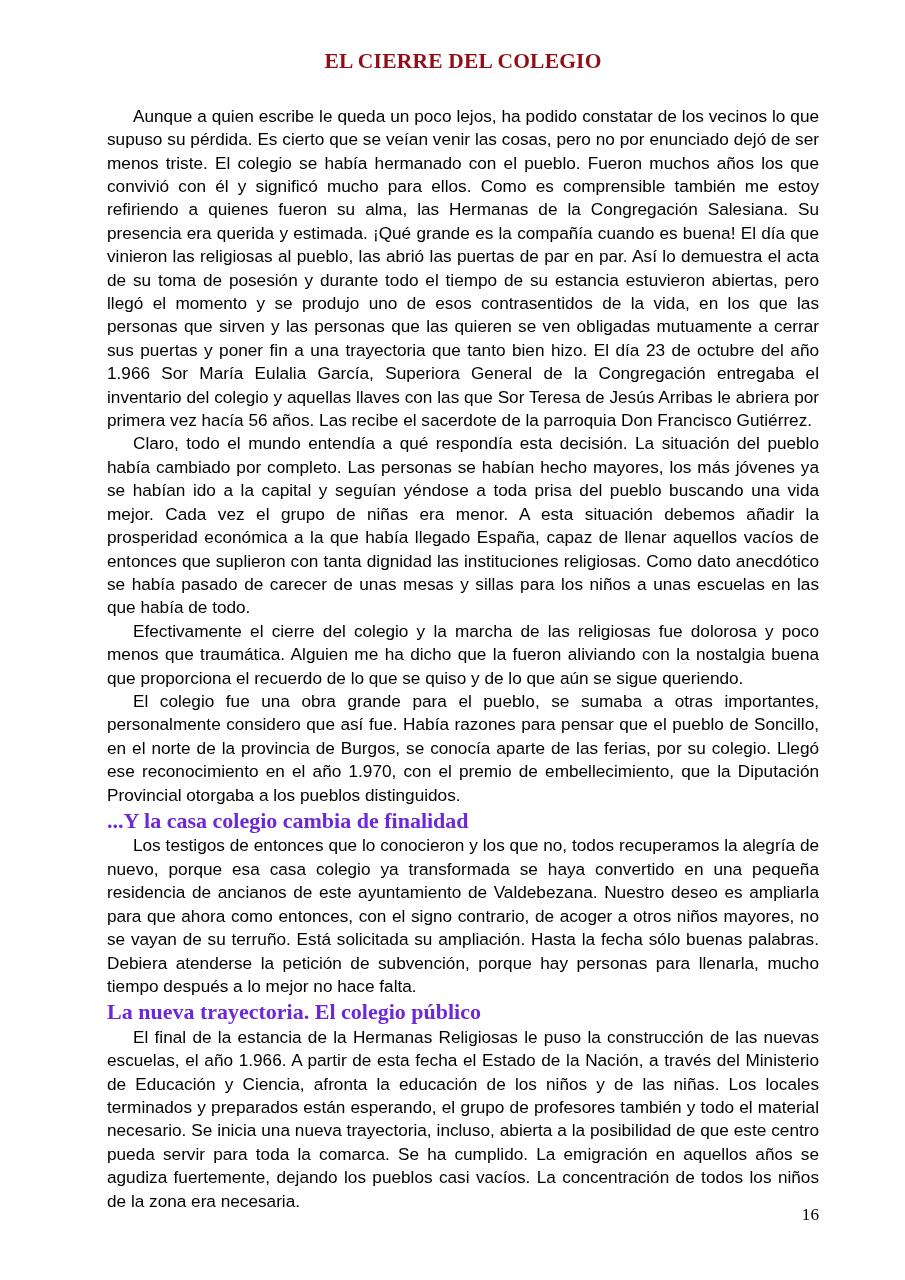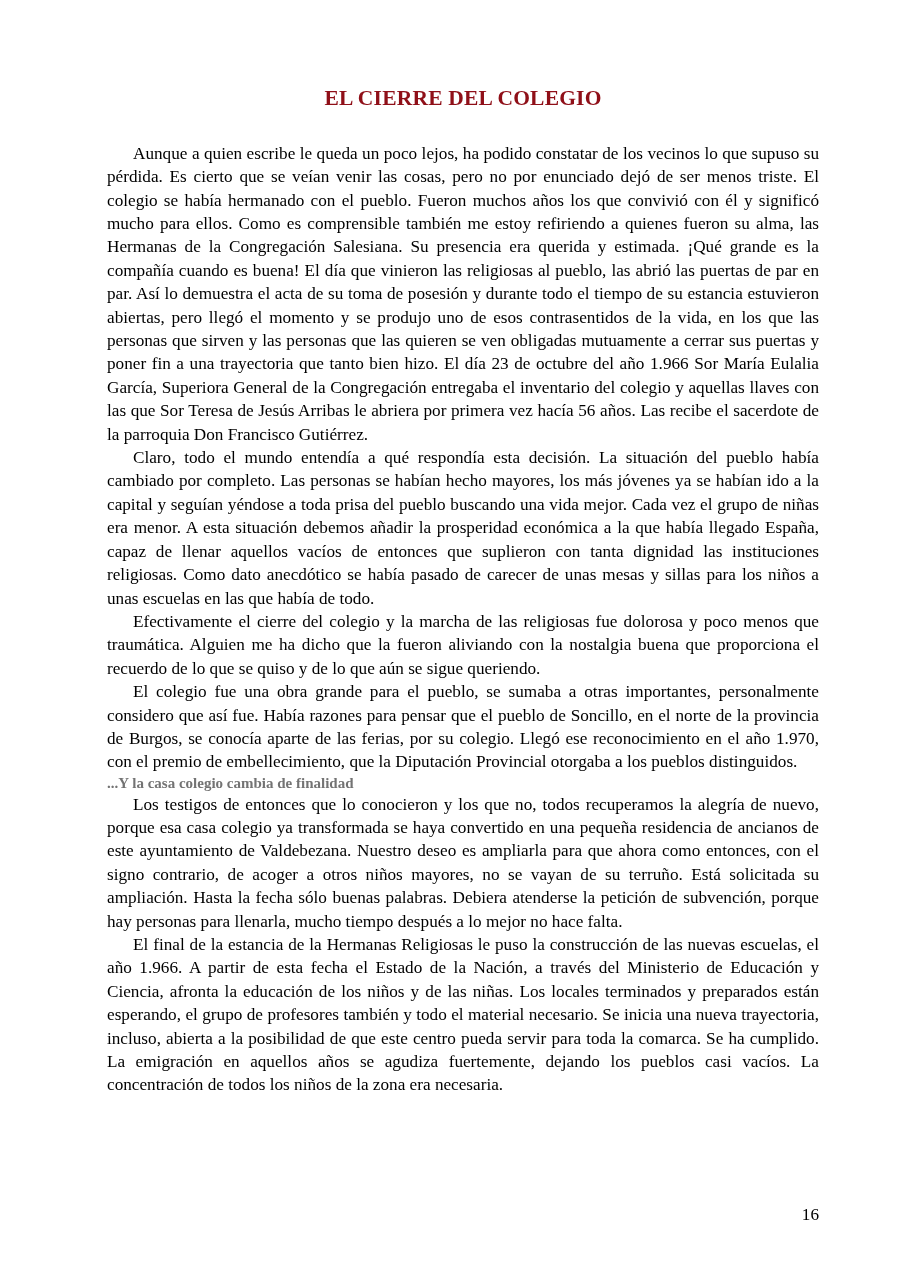--- a/index.html
+++ b/index.html
@@ -23,41 +23,41 @@
     width: 712px;
   }
   .doc-title {
     color: #8f0f18;
     font-family: "Liberation Serif", "DejaVu Serif", serif;
     font-size: 21.5px;
     font-weight: bold;
     text-align: center;
     letter-spacing: 0.2px;
     margin: 0;
-    padding-top: 86px;
+    padding-top: 49px;
     line-height: 1.2;
   }
   p.body-text {
-    font-family: Liberation Serif, serif;
+    font-family: Liberation Sans, sans-serif;
     font-size: 17.2px;
     line-height: 23.4px;
     color: #000000;
     text-align: justify;
     text-justify: inter-word;
     margin: 0;
     text-indent: 26px;
     hyphens: none;
   }
   p.first-para {
     margin-top: 30px;
   }
   h2.section-head {
-    color: #737373;
+    color: #6d28d9;
     font-family: "Liberation Serif", "DejaVu Serif", serif;
-    font-size: 15px;
+    font-size: 22px;
     font-weight: bold;
     text-align: left;
     margin: 0;
     line-height: 1.25;
   }
   .gap-before-head {
     margin-top: 25px;
   }
   .gap-after-head {
     margin-top: 24px;
@@ -86,20 +86,21 @@
     <p class="body-text">Claro, todo el mundo entendía a qué respondía esta decisión. La situación del pueblo había cambiado por completo. Las personas se habían hecho mayores, los más jóvenes ya se habían ido a la capital y seguían yéndose a toda prisa del pueblo buscando una vida mejor. Cada vez el grupo de niñas era menor. A esta situación debemos añadir la prosperidad económica a la que había llegado España, capaz de llenar aquellos vacíos de entonces que suplieron con tanta dignidad las instituciones religiosas. Como dato anecdótico se había pasado de carecer de unas mesas y sillas para los niños a unas escuelas en las que había de todo.</p>
 
     <p class="body-text">Efectivamente el cierre del colegio y la marcha de las religiosas fue dolorosa y poco menos que traumática. Alguien me ha dicho que la fueron aliviando con la nostalgia buena que proporciona el recuerdo de lo que se quiso y de lo que aún se sigue queriendo.</p>
 
     <p class="body-text">El colegio fue una obra grande para el pueblo, se sumaba a otras importantes, personalmente considero que así fue. Había razones para pensar que el pueblo de Soncillo, en el norte de la provincia de Burgos, se conocía aparte de las ferias, por su colegio. Llegó ese reconocimiento en el año 1.970, con el premio de embellecimiento, que la Diputación Provincial otorgaba a los pueblos distinguidos.</p>
 
     <h2 class="section-head gap-before-head">...Y la casa colegio cambia de finalidad</h2>
 
     <p class="body-text gap-after-head">Los testigos de entonces que lo conocieron y los que no, todos recuperamos la alegría de nuevo, porque esa casa colegio ya transformada se haya convertido en una pequeña residencia de ancianos de este ayuntamiento de Valdebezana. Nuestro deseo es ampliarla para que ahora como entonces, con el signo contrario, de acoger a otros niños mayores, no se vayan de su terruño. Está solicitada su ampliación. Hasta la fecha sólo buenas palabras. Debiera atenderse la petición de subvención, porque hay personas para llenarla, mucho tiempo después a lo mejor no hace falta.</p>
 
+    <h2 class="section-head gap-before-head">La nueva trayectoria. El  colegio público</h2>
 
     <p class="body-text gap-after-head">El final de la estancia de la Hermanas Religiosas le puso la construcción de las nuevas escuelas, el año 1.966. A partir de esta fecha el Estado de la Nación, a través del Ministerio de Educación y Ciencia, afronta la educación de los niños y de las niñas. Los locales terminados y preparados están esperando, el grupo de profesores también y todo el material necesario. Se inicia una nueva trayectoria, incluso, abierta a la posibilidad de que este centro pueda servir para toda la comarca. Se ha cumplido. La emigración en aquellos años se agudiza fuertemente, dejando los pueblos casi vacíos. La concentración de todos los niños de la zona era necesaria.</p>
 
   </div>
 
   <div class="page-number">16</div>
 
 </div>
 
 </body></html>

